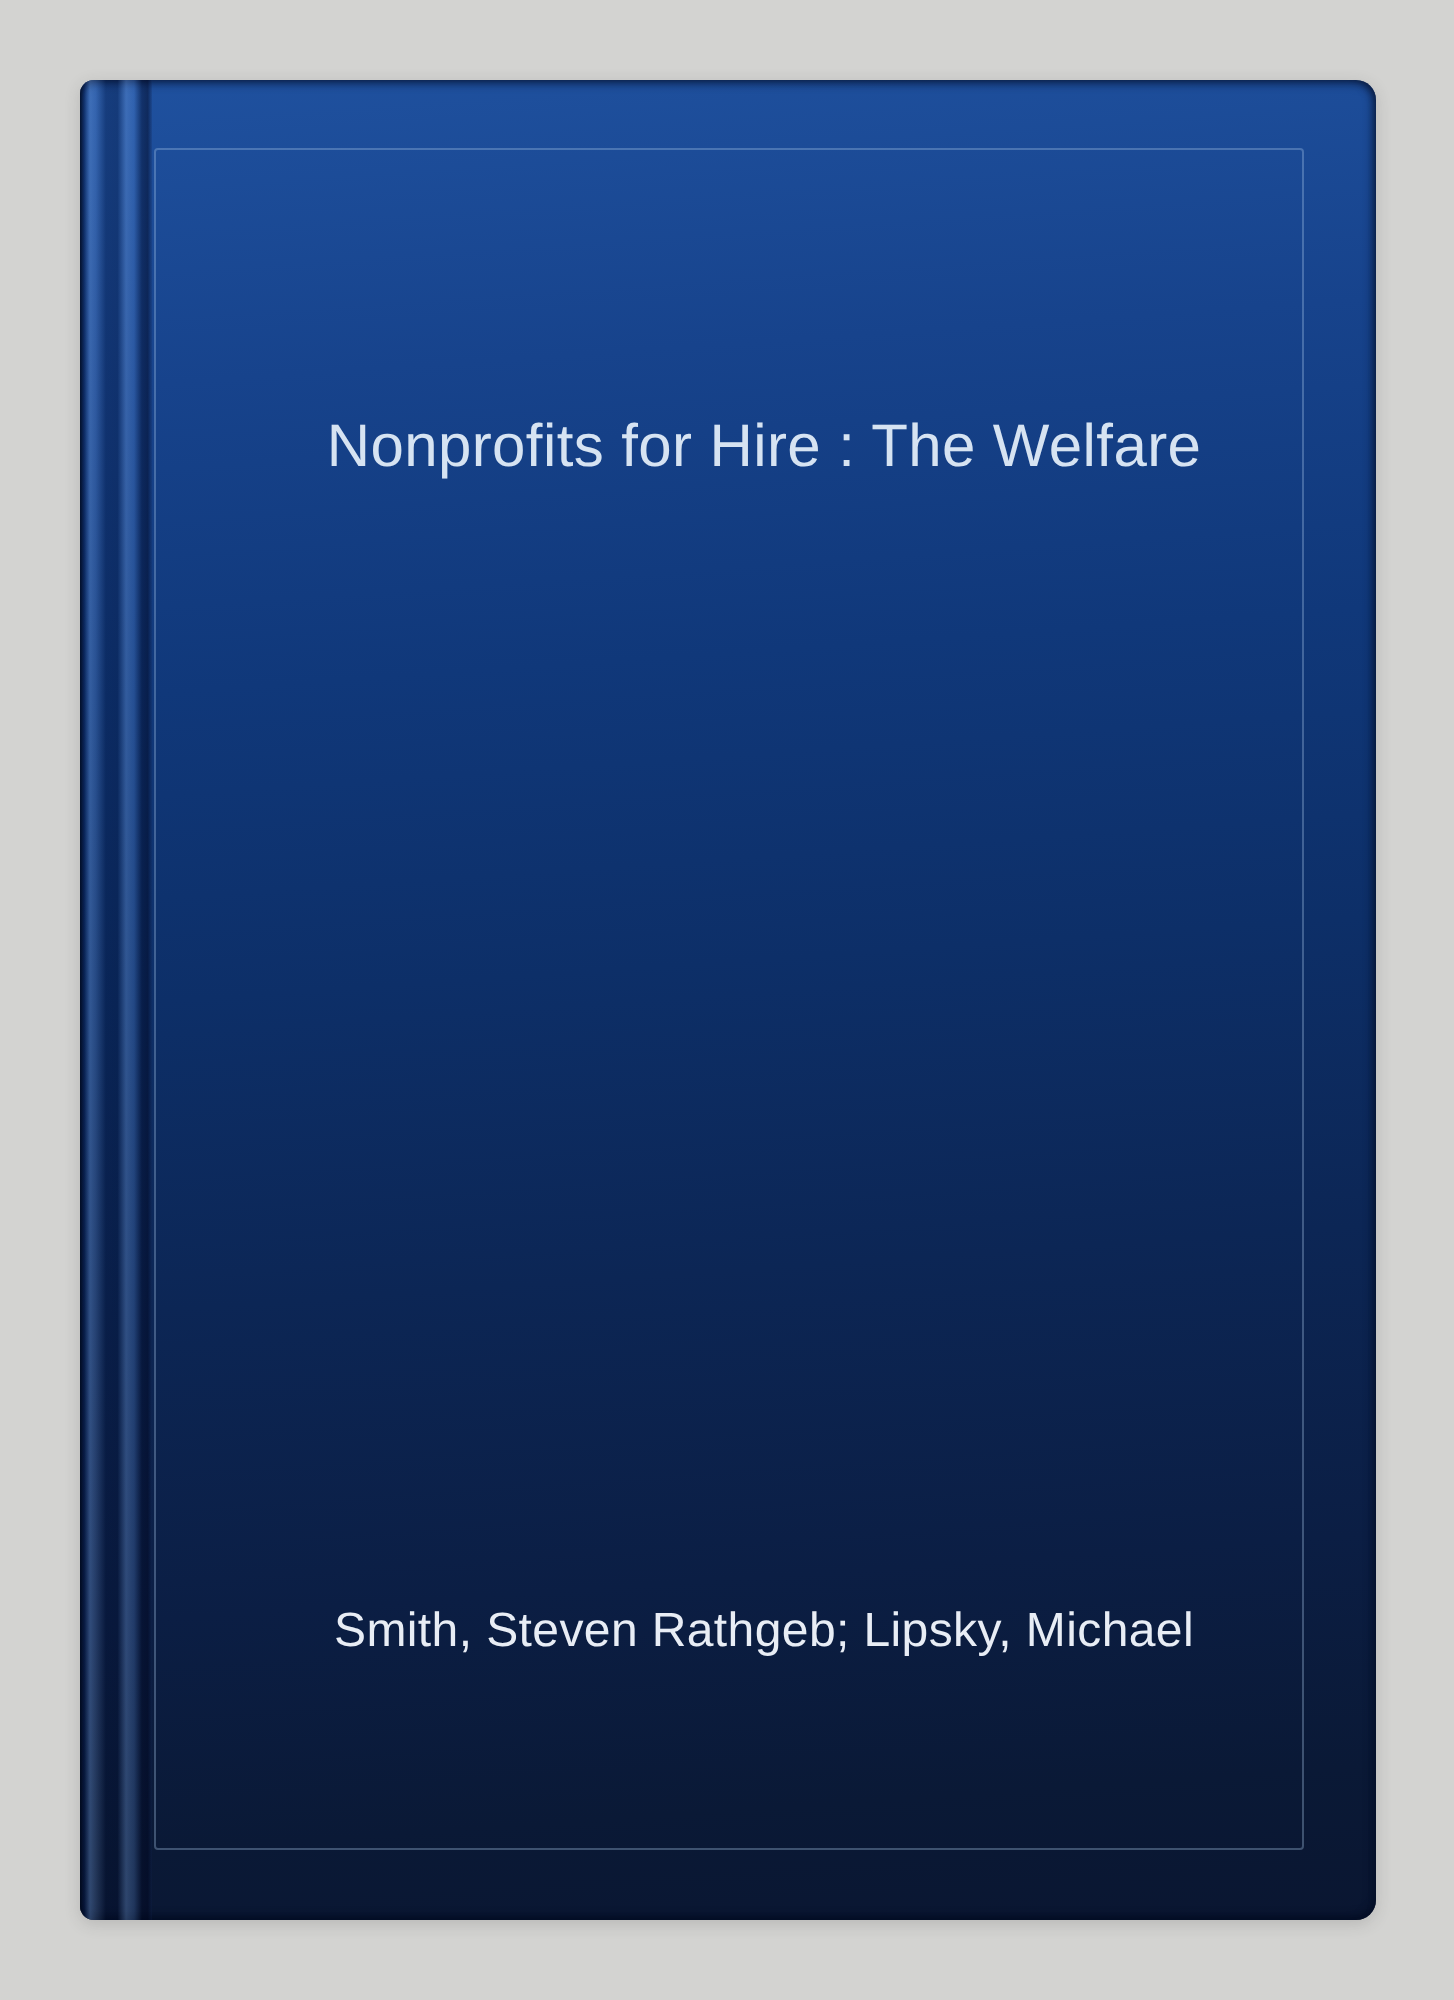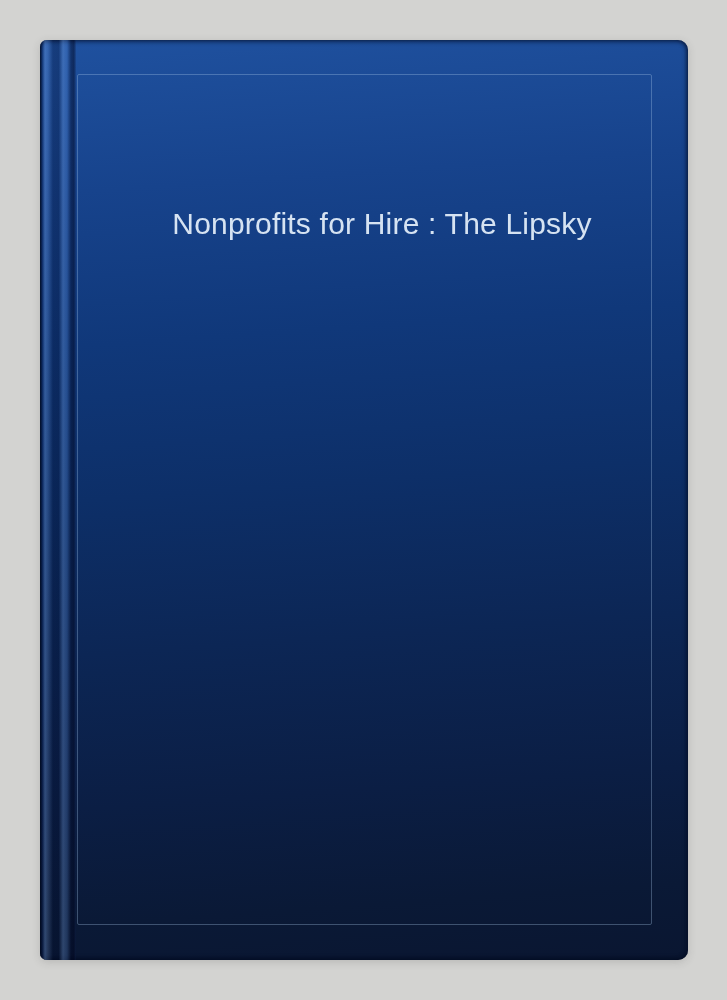--- a/index.html
+++ b/index.html
@@ -103,16 +103,17 @@
   }
 </style>
 </head>
 <body>
 
 <div class="stage">
   <div class="book">
     <div class="spine"></div>
     <div class="cover-frame"></div>
     <div class="cover-text book-title">
-      <span class="line">Nonprofits for Hire : The Lipsky</span>
+      <span class="line">Nonprofits for Hire : The Welfare</span>
     </div>
+    <div class="cover-text book-author">Smith, Steven Rathgeb; Lipsky, Michael</div>
   </div>
 </div>
 
 </body></html>

